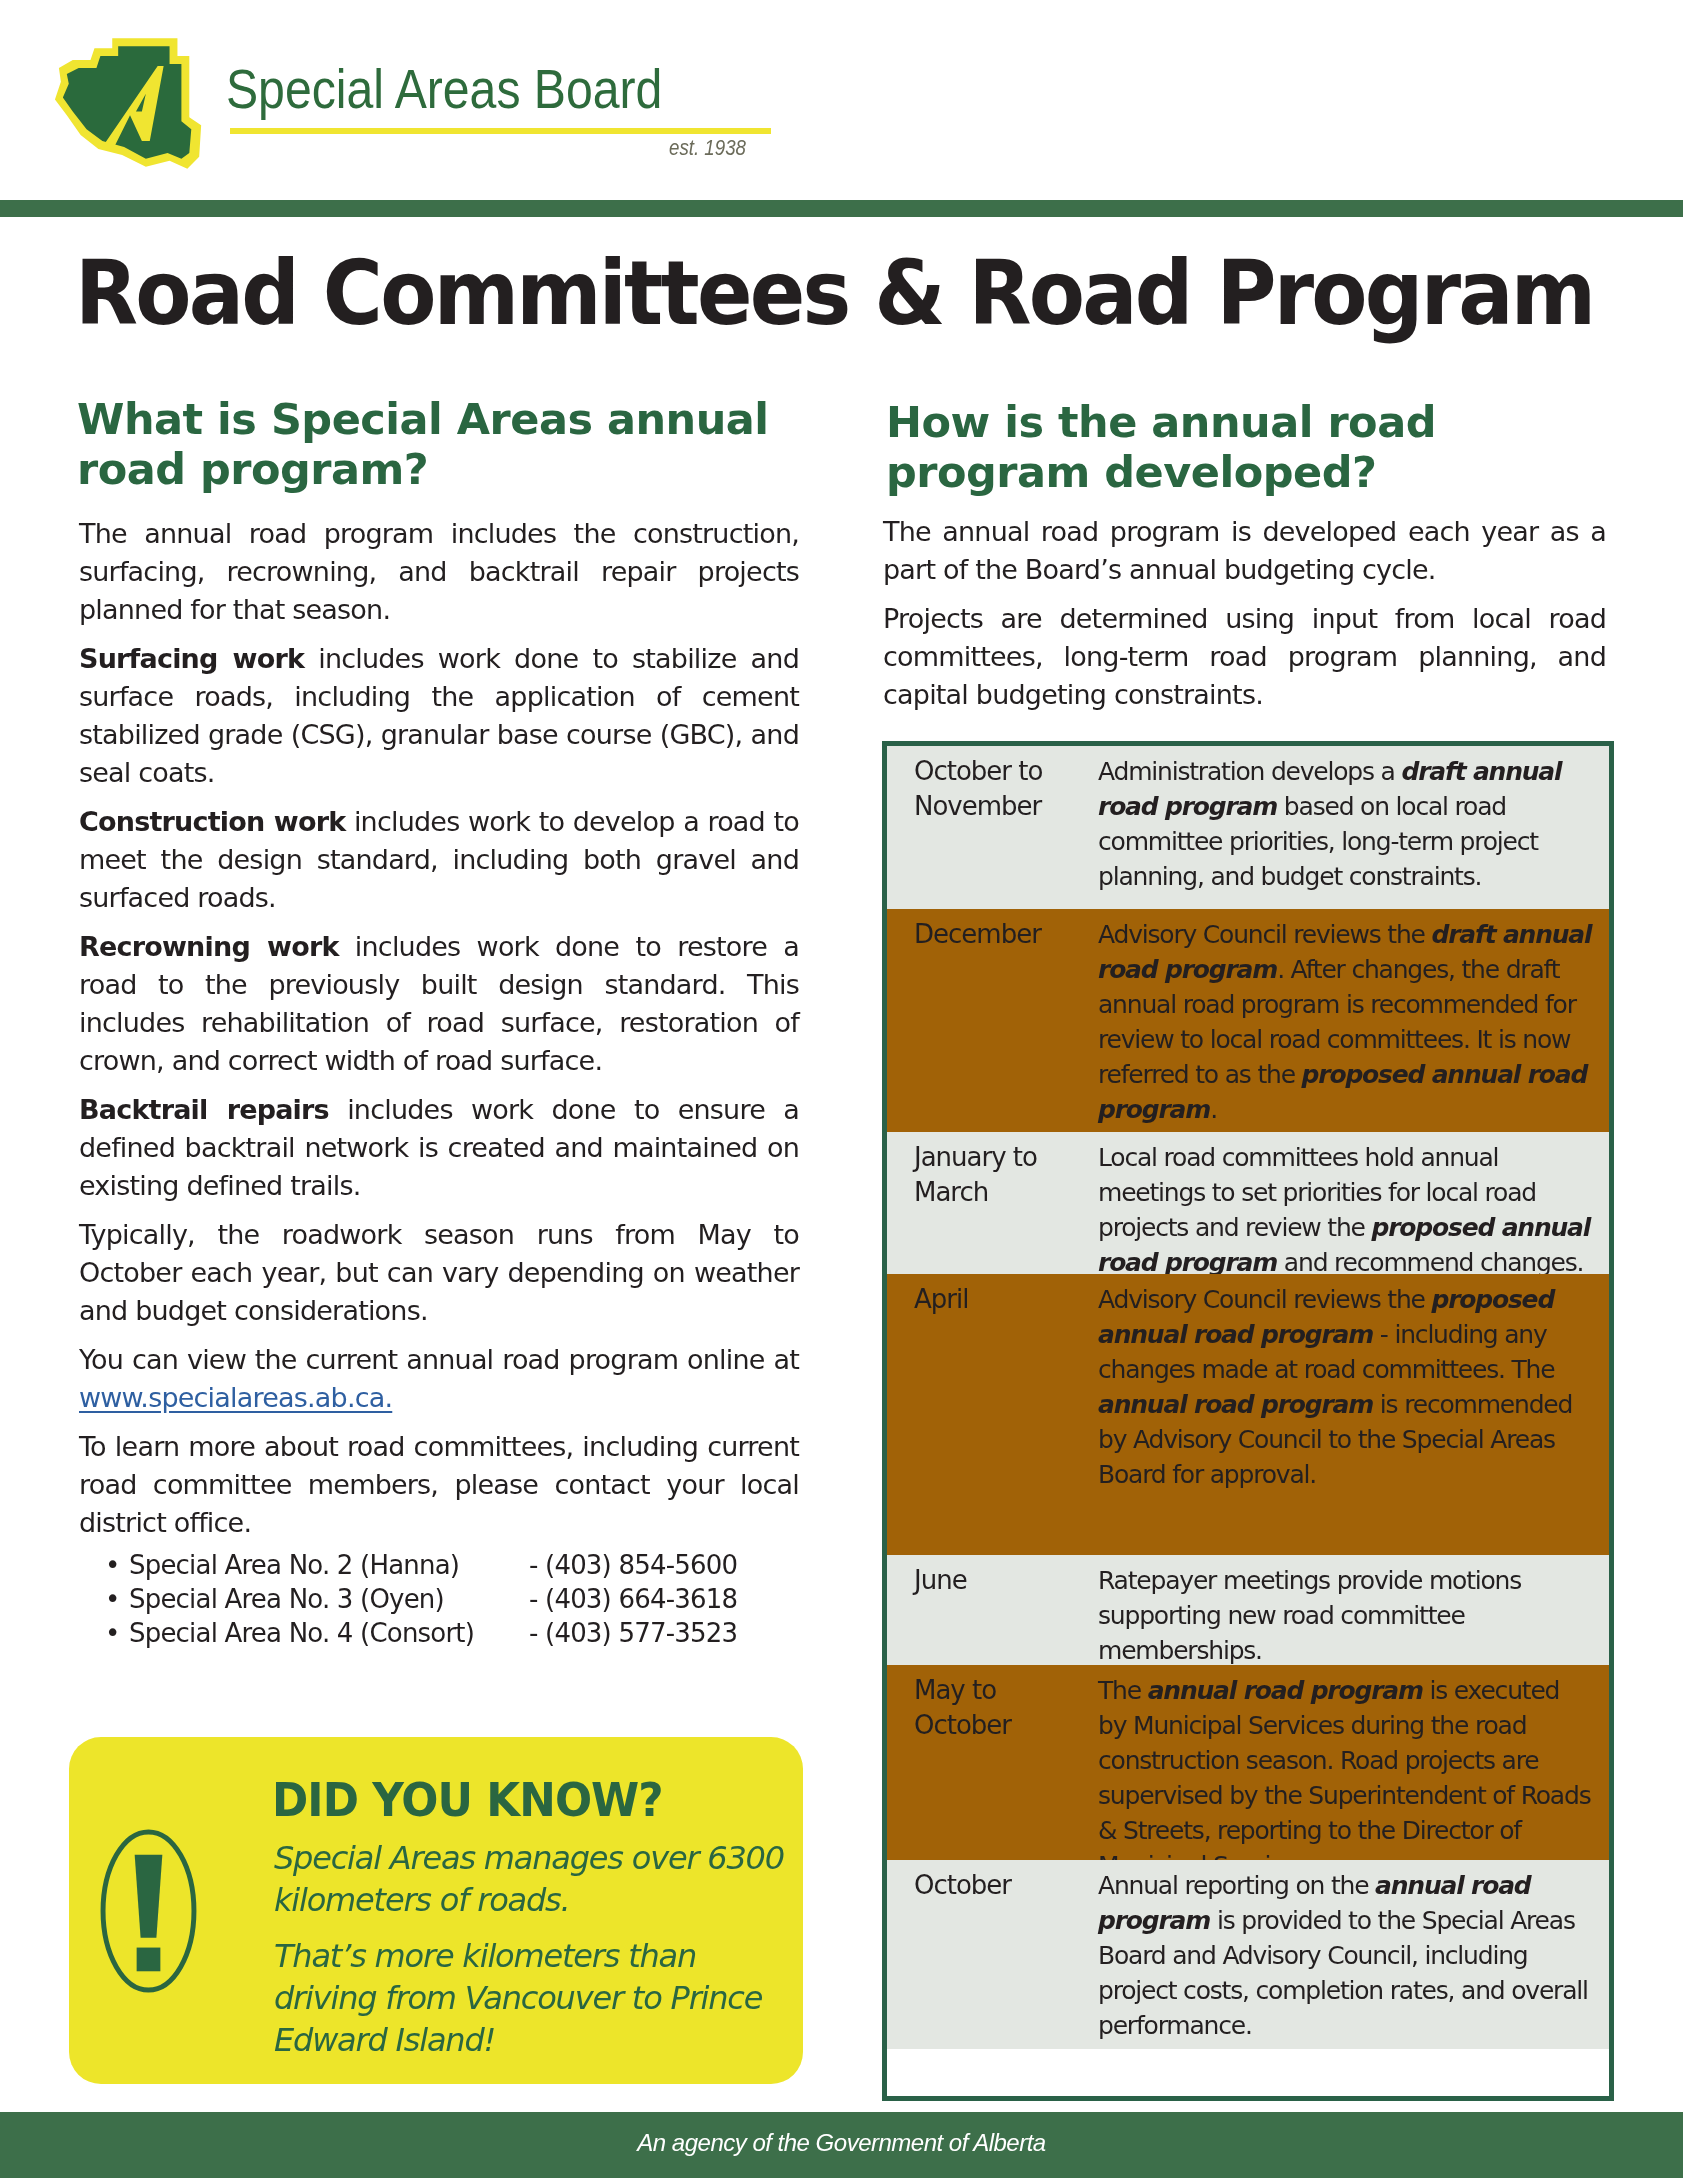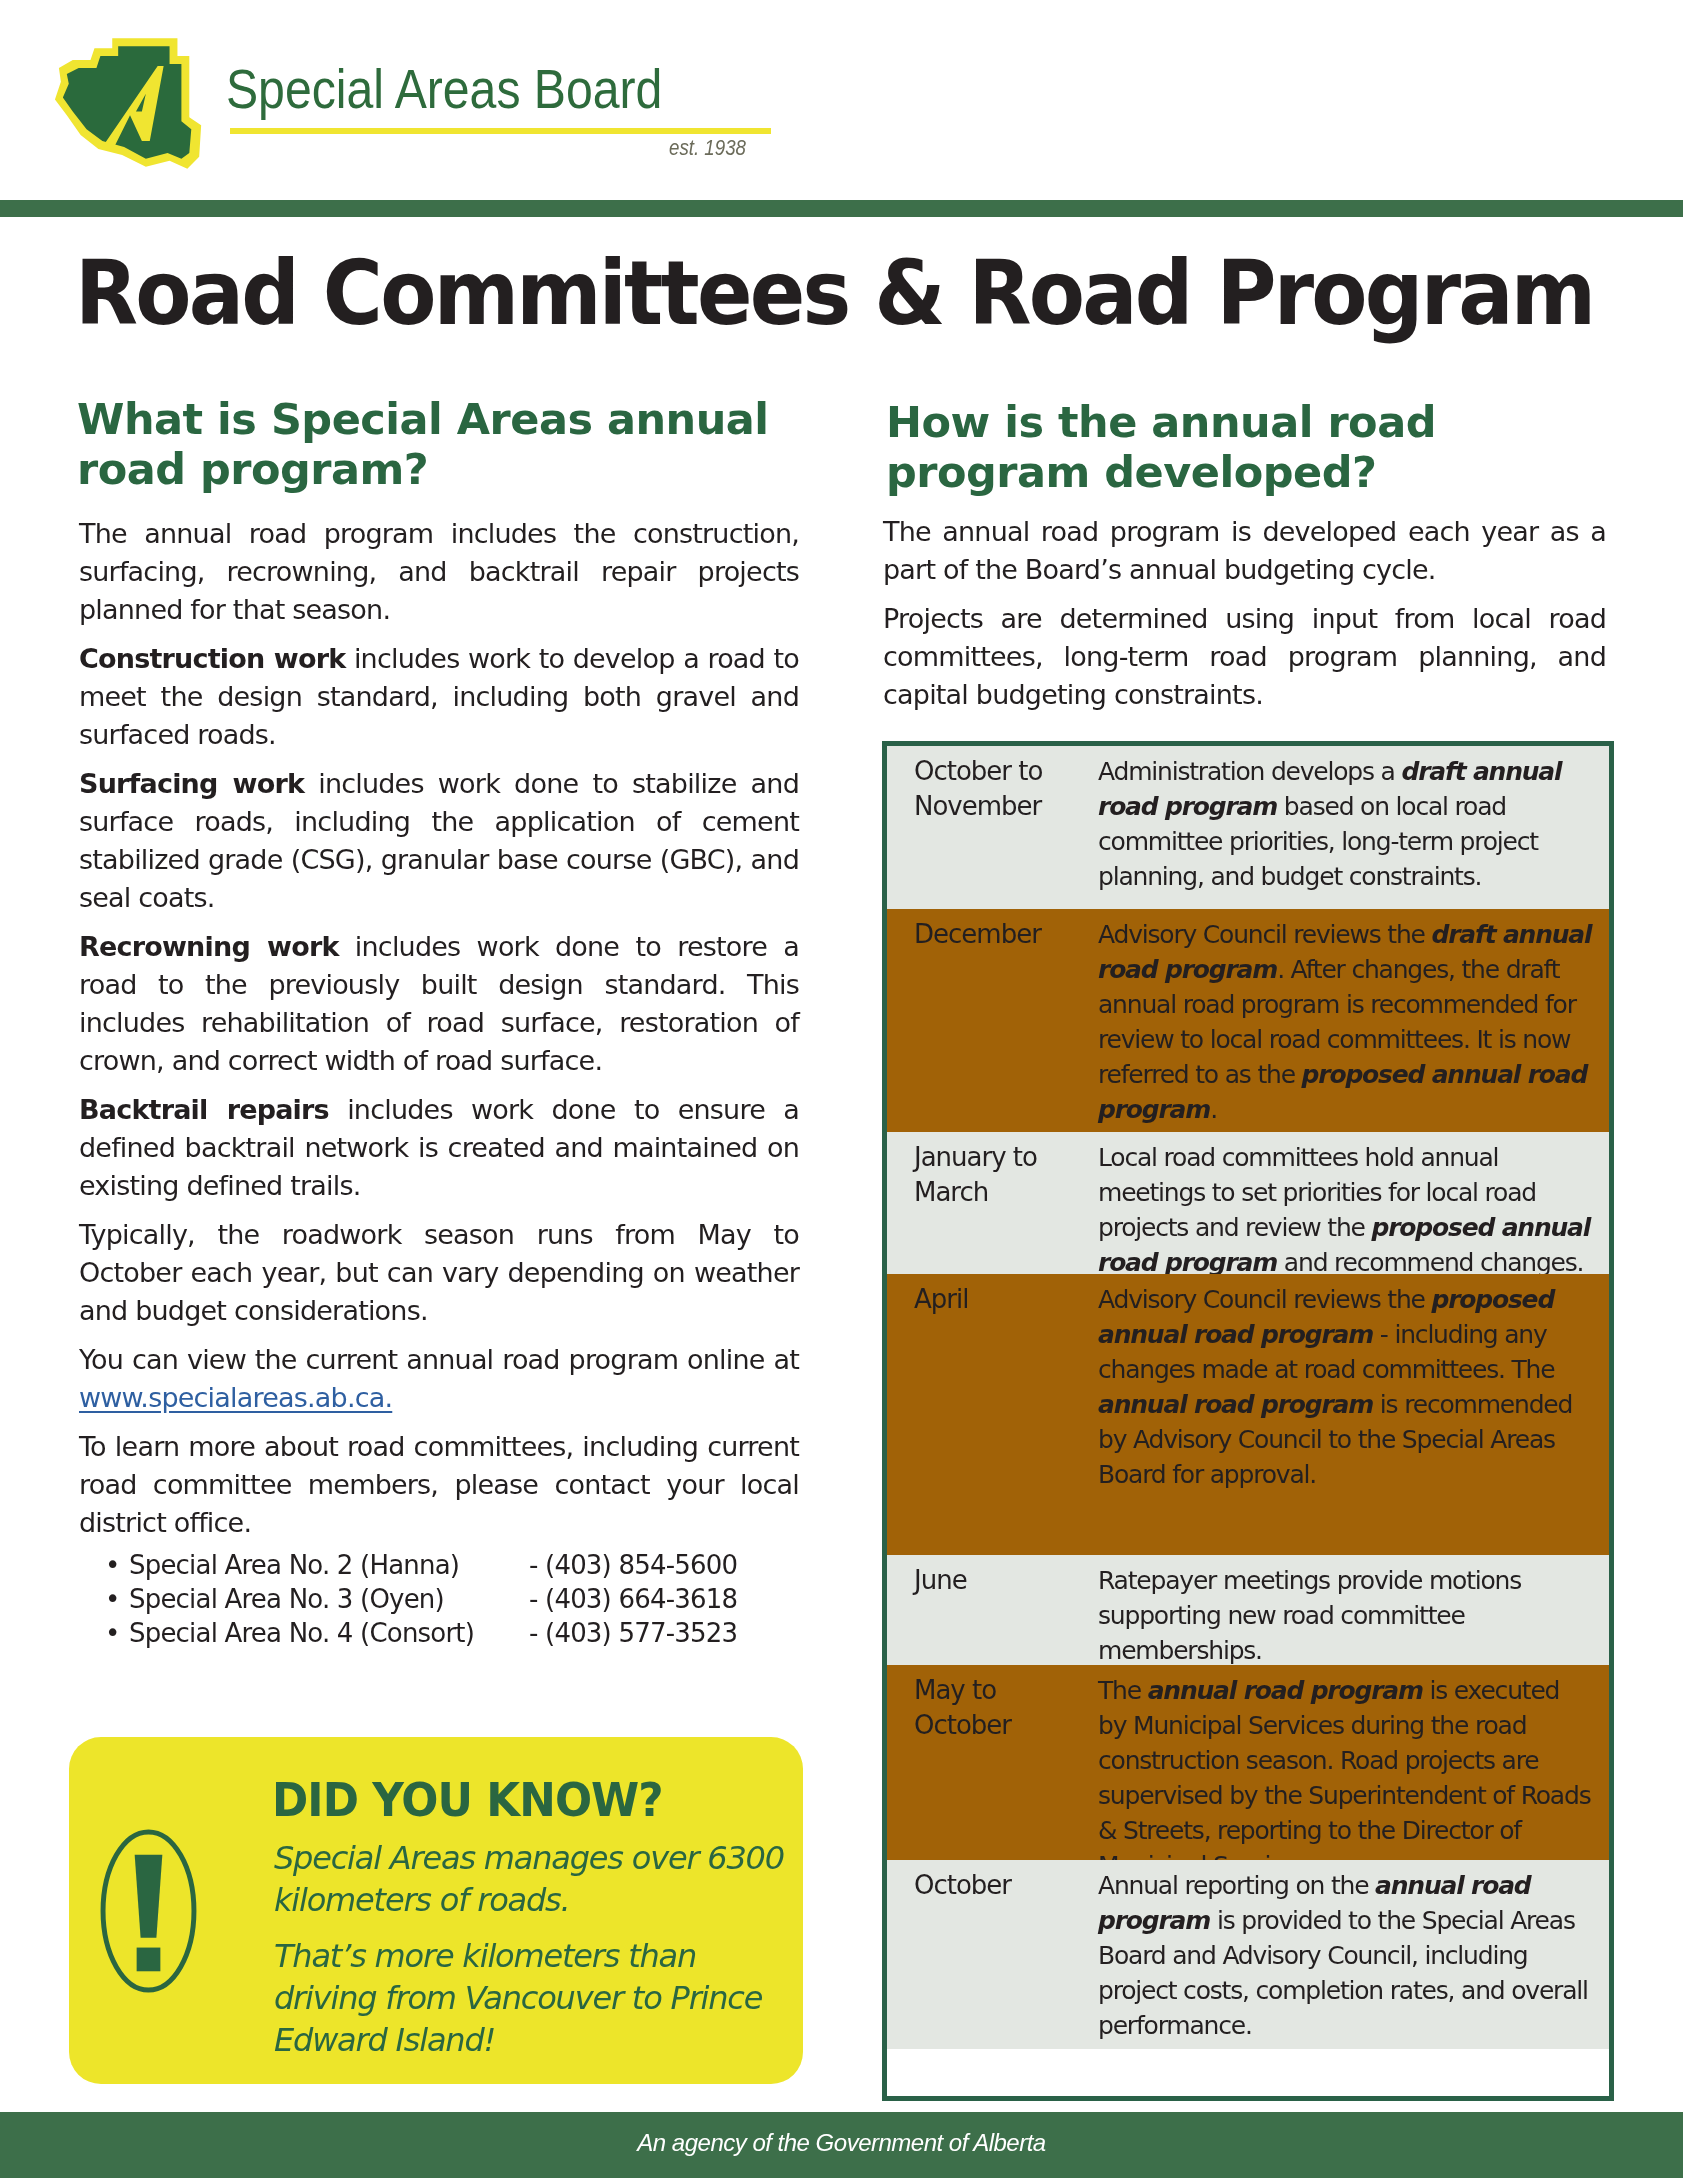--- a/index.html
+++ b/index.html
@@ -124,22 +124,22 @@
 <div class="abs" id="brand-name">Special Areas Board</div>
 <div class="abs" id="brand-underline"></div>
 <div class="abs" id="brand-est">est. 1938</div>
 <div class="abs" id="top-bar"></div>
 
 <h1 class="abs" id="page-title" style="margin:0">Road Committees &amp; Road Program</h1>
 
 <h2 class="abs sec-h" id="left-heading" style="margin:0">What is Special Areas annual road program?</h2>
 <div class="abs body" id="left-body">
   <p>The annual road program includes the construction, surfacing, recrowning, and backtrail repair projects planned for that season.</p>
+  <p><b>Surfacing work</b><span> includes work done to stabilize and surface roads, including the application of cement stabilized grade (CSG), granular base course (GBC), and seal coats.</span></p>
   <p><b>Construction work</b><span> includes work to develop a road to meet the design standard, including both gravel and surfaced roads.</span></p>
-  <p><b>Surfacing work</b><span> includes work done to stabilize and surface roads, including the application of cement stabilized grade (CSG), granular base course (GBC), and seal coats.</span></p>
   <p><b>Recrowning work</b><span> includes work done to restore a road to the previously built design standard. This includes rehabilitation of road surface, restoration of crown, and correct width of road surface.</span></p>
   <p><b>Backtrail repairs</b><span> includes work done to ensure a defined backtrail network is created and maintained on existing defined trails.</span></p>
   <p>Typically, the roadwork season runs from May to October each year, but can vary depending on weather and budget considerations.</p>
   <p><span>You can view the current annual road program online at </span><a class="link">www.specialareas.ab.ca.</a></p>
   <p style="margin-bottom:0">To learn more about road committees, including current road committee members, please contact your local district office.</p>
   <ul class="contacts">
     <li><span class="area-name">Special Area No. 2 (Hanna)</span><span>- (403) 854-5600</span></li>
     <li><span class="area-name">Special Area No. 3 (Oyen)</span><span>- (403) 664-3618</span></li>
     <li><span class="area-name">Special Area No. 4 (Consort)</span><span>- (403) 577-3523</span></li>
   </ul>

